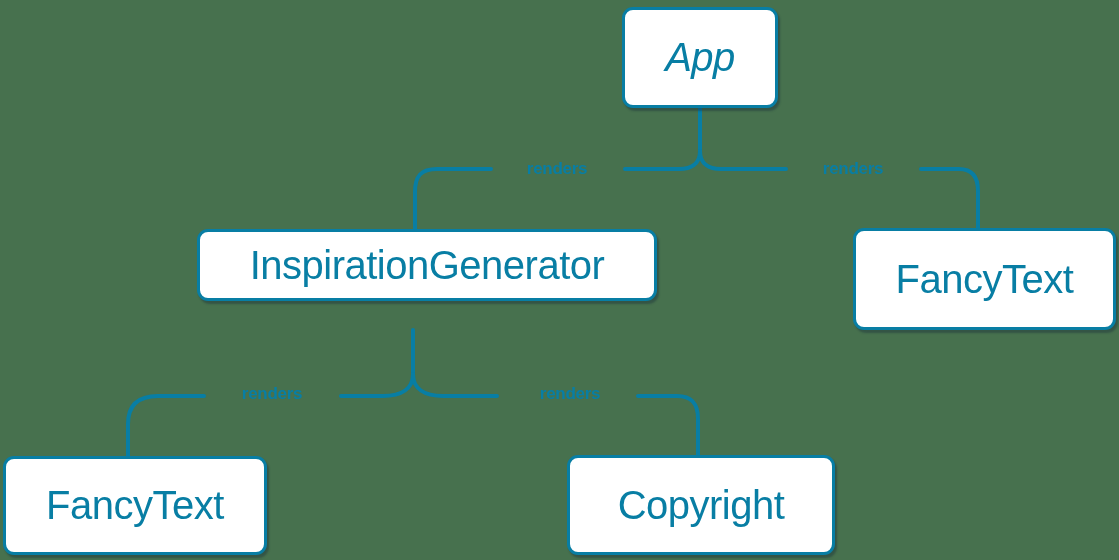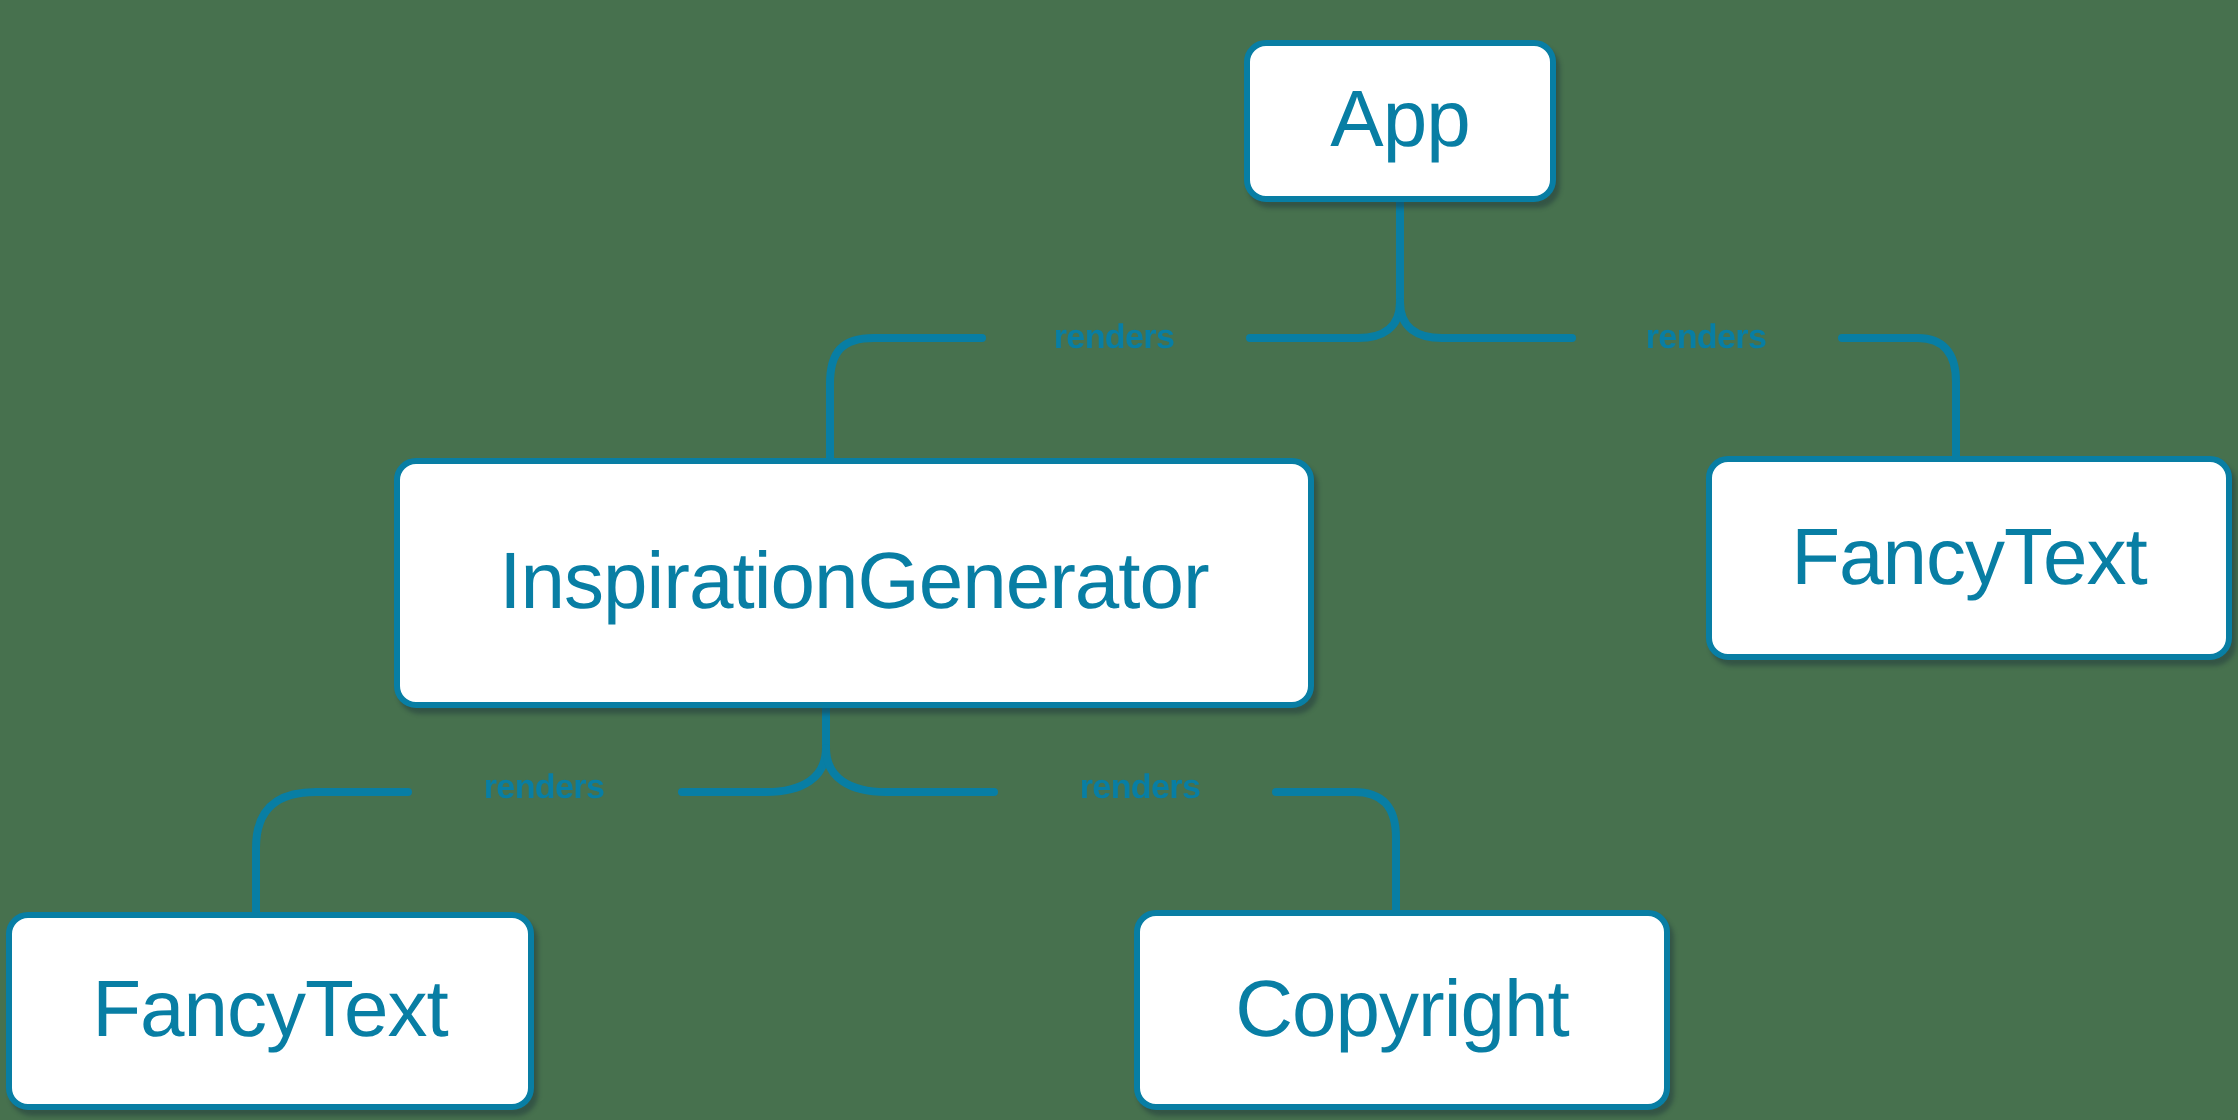--- a/index.html
+++ b/index.html
@@ -51,22 +51,22 @@
   .edge-label{
     position:absolute;
     transform:translate(-50%,-50%);
     color:var(--accent);
     font-size:17px;
     font-weight:600;
     letter-spacing:-0.3px;
     white-space:nowrap;
   }
   
-  .node-app{left:622px;top:20px;width:156px;height:81px;}
-  .node-inspiration-generator{left:197px;top:229px;width:460px;height:125px;}
+  .node-app{left:622px;top:7px;width:156px;height:101px;font-style:italic;}
+  .node-inspiration-generator{left:197px;top:229px;width:460px;height:72px;}
   .node-fancy-text-top{left:853px;top:228px;width:263px;height:102px;}
   .node-fancy-text-bottom{left:3px;top:456px;width:264px;height:99px;}
   .node-copyright{left:567px;top:455px;width:268px;height:100px;}
   
   .edge-label-0{left:557px;top:169px;}
   .edge-label-1{left:853px;top:169px;}
   .edge-label-2{left:272px;top:394px;}
   .edge-label-3{left:570px;top:394px;}
 </style>
 </head>

